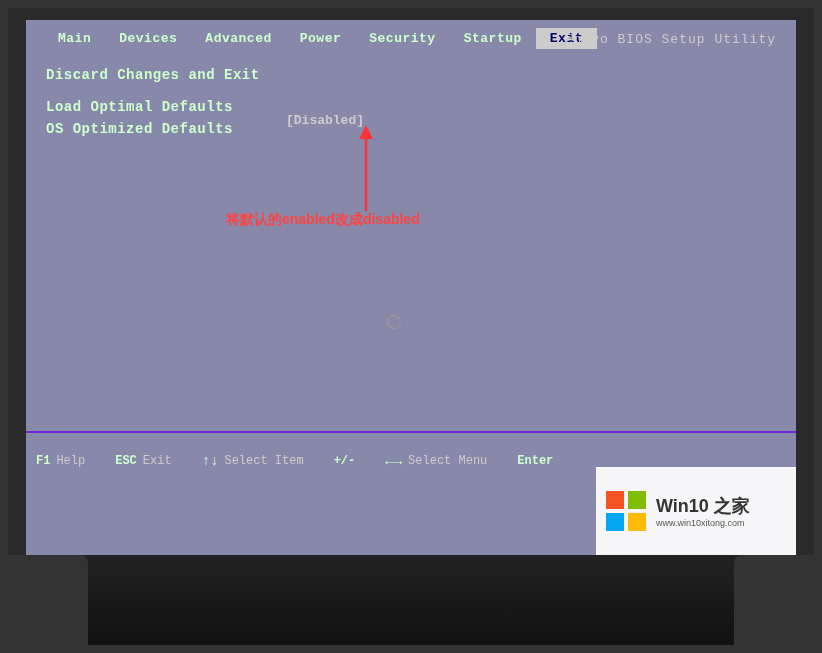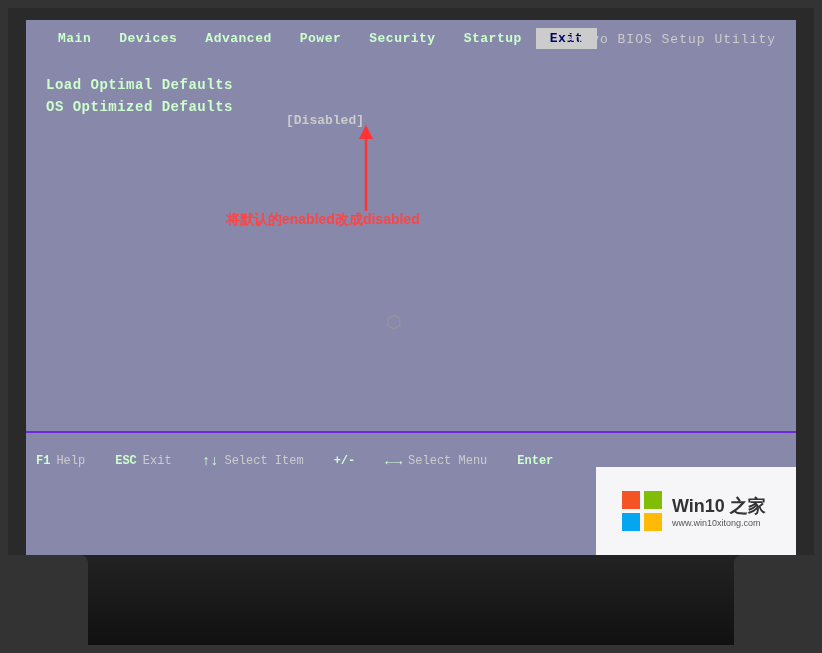--- a/index.html
+++ b/index.html
@@ -166,21 +166,21 @@
     
     .watermark {
       position: absolute;
       bottom: 0;
       right: 0;
       width: 200px;
       height: 88px;
       background: rgba(255,255,255,0.92);
       display: flex;
       align-items: center;
-      padding: 6px 24px;
+      padding: 6px 8px;
       gap: 8px;
     }
 
     .win-logo {
       width: 44px;
       height: 44px;
       flex-shrink: 0;
     }
 
     .win-text {
@@ -254,20 +254,21 @@
         <div class="nav-item">Devices</div>
         <div class="nav-item">Advanced</div>
         <div class="nav-item">Power</div>
         <div class="nav-item">Security</div>
         <div class="nav-item">Startup</div>
         <div class="nav-item active">Exit</div>
       </div>
     </div>
 
     <div class="bios-content" style="position:relative;">
+      <div class="menu-item">Discard Changes and Exit</div>
       <div class="menu-spacer"></div>
       <div class="menu-item">Load Optimal Defaults</div>
       <div class="menu-item">OS Optimized Defaults</div>
 
       <div class="annotation-area" style="position:absolute; top:60px; left:260px;">
         <span class="disabled-badge" style="position:relative; left:0; top:0; color:#cccccc; font-size:13px; font-family:'Courier New',monospace; font-weight:bold;">[Disabled]</span>
 
         
         <svg width="80" height="100" style="position:absolute; top:10px; left:40px;" viewBox="0 0 80 100">
 

